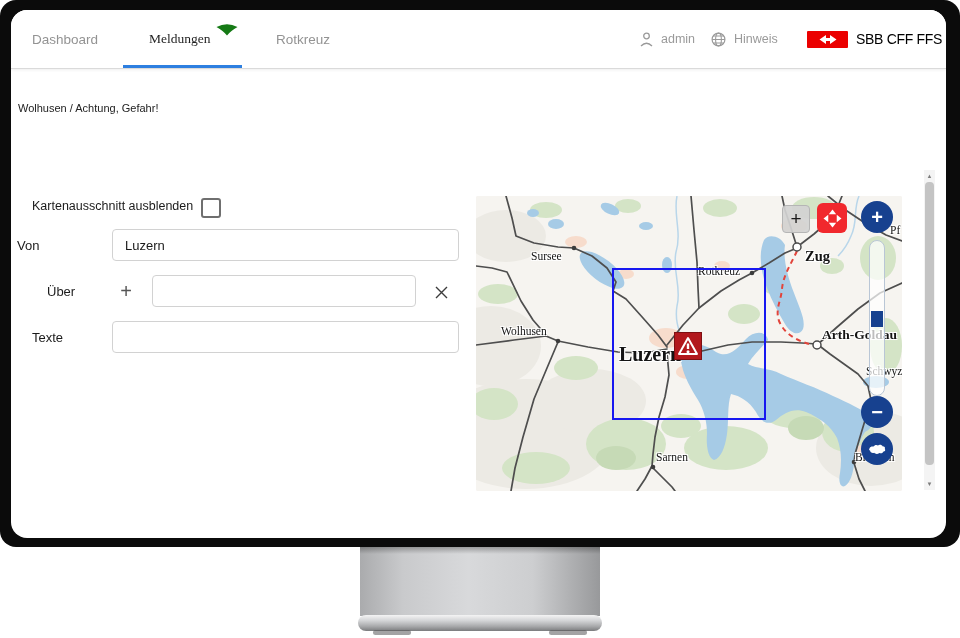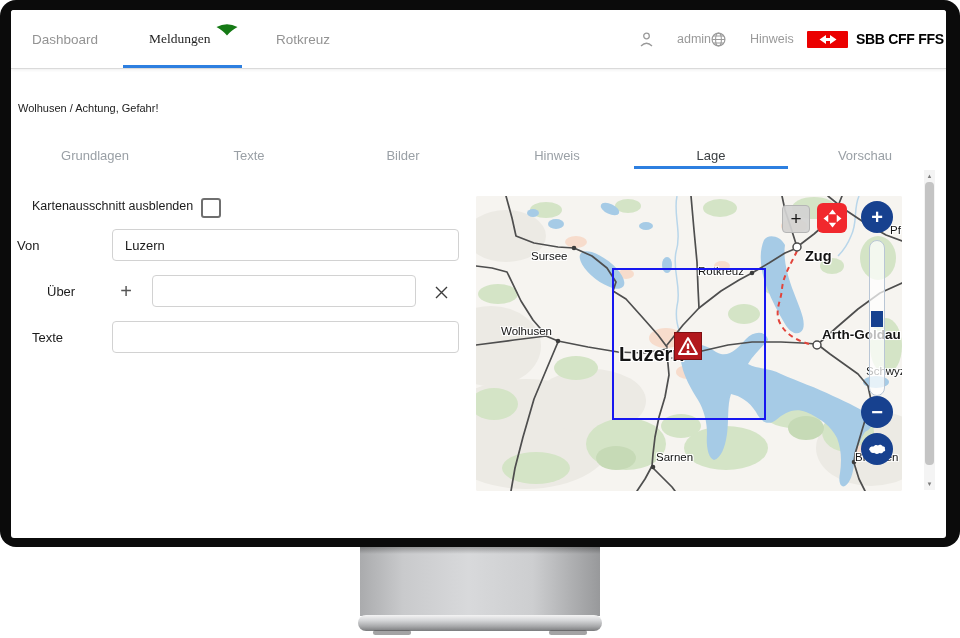--- a/index.html
+++ b/index.html
@@ -1,44 +1,44 @@
 <!DOCTYPE html>
 <html style="--accent-blue: #2d7fe0; --sbb-red: #eb0000; --navy: #17418f; --selection-blue: #1717f0; --warning-red: #b2181d; --badge-green: #157a15;"><head>
 <meta charset="utf-8">
 <style>
   html,body{margin:0;padding:0;}
   body{width:960px;height:638px;position:relative;background:#fff;overflow:hidden;
        font-family:"Liberation Sans",sans-serif;}
   
   .bezel{position:absolute;left:0;top:0;width:960px;height:547px;background:#0b0b0b;border-radius:16px;}
-  .screen{position:absolute;left:11px;top:10px;width:935px;height:528px;background:#fff;border-radius:3px;overflow:hidden;}
+  .screen{position:absolute;left:11px;top:10px;width:935px;height:528px;background:#fff;border-radius:16px;overflow:hidden;}
   .stand{position:absolute;left:360px;top:547px;width:240px;height:69px;
          background:linear-gradient(90deg,#aaabad 0%,#c9cacc 18%,#d8d9db 45%,#cdced0 72%,#98999b 100%);}
   .stand::before{content:'';position:absolute;left:0;top:0;width:100%;height:7px;
          background:linear-gradient(180deg,rgba(0,0,0,.28),rgba(0,0,0,0));}
   .base{position:absolute;left:358px;top:615px;width:244px;height:16px;border-radius:8px;
          background:linear-gradient(180deg,#f4f4f4 0%,#d4d5d7 35%,#a9aaac 70%,#7b7c7e 100%);}
   .foot{position:absolute;top:630px;width:38px;height:5px;border-radius:3px;background:#57585a;opacity:.55;}
   .foot.l{left:373px}.foot.r{left:549px}
 
   
   .navbar{position:absolute;left:0;top:0;width:100%;height:58px;background:#fff;
           border-bottom:1px solid #dadada;box-shadow:0 1px 3px rgba(0,0,0,.07);z-index:6;}
   .nav-item{position:absolute;top:0;height:58px;display:flex;align-items:center;
             font-size:13.5px;color:#939393;cursor:pointer;}
   .nav-item.active{color:#1f1f1f;font-family:Liberation Serif, serif;}
   .nav-item.active::after{content:'';position:absolute;left:-26px;bottom:0;width:119px;height:3px;
             background:var(--accent-blue,#2d7fe0);}
   .nav-badge{margin-left:5px;transform:translateY(-9px);}
-  .nav-meta{position:absolute;top:0;height:58px;display:flex;align-items:center;gap:24px;
+  .nav-meta{position:absolute;top:0;height:58px;display:flex;align-items:center;gap:8px;
             color:#9a9a9a;font-size:12.5px;cursor:pointer;}
   .nav-user{left:629px}.nav-lang{left:700px}.nav-brand{left:796px;cursor:default;gap:8px;}
   .sbb-box{width:41px;height:17px;background:var(--sbb-red,#eb0000);display:flex;align-items:center;
            justify-content:center;border-radius:1px;}
-  .sbb-text{color:#000;font-weight:bold;font-size:14px;letter-spacing:-.3px;}
+  .sbb-text{color:#000;font-weight:normal;font-size:14px;letter-spacing:-.3px;}
 
   .breadcrumb{position:absolute;left:7px;top:92px;font-size:11px;color:#222;}
 
   
   .tab-bar{position:absolute;left:7px;top:128px;width:924px;height:34px;display:flex;}
   .tab{flex:1;display:flex;align-items:center;justify-content:center;position:relative;
        font-size:13px;color:#9aa0a6;cursor:pointer;}
   .tab.active{color:#3c4043;}
   .tab.active::after{content:'';position:absolute;left:0;right:0;bottom:3px;height:3px;
        background:var(--accent-blue,#2d7fe0);}
@@ -52,21 +52,21 @@
             font-family:inherit;}
   .icon-btn{position:absolute;display:flex;align-items:center;justify-content:center;cursor:pointer;
             background:none;border:none;padding:0;color:#555;font-family:inherit;}
   .add-via{left:104px;top:270px;width:22px;height:22px;font-size:20px;font-weight:400;}
 
   
   .map{position:absolute;left:465px;top:186px;width:426px;height:295px;overflow:hidden;
        border-radius:2px;background:#f6f4f0;}
   .map-svg{position:absolute;left:0;top:0;}
   .map-label{position:absolute;color:#141414;white-space:nowrap;
-       text-shadow:1px 1px 0 #fff,-1px -1px 0 #fff,1px -1px 0 #fff,-1px 1px 0 #fff,0 0 2px #fff;}
+       text-shadow:1px 1px 0 #fff,-1px -1px 0 #fff,1px -1px 0 #fff,-1px 1px 0 #fff,0 0 2px #fff;font-family:Liberation Serif, serif;}
   .sel-rect{position:absolute;left:136px;top:72px;width:154px;height:152px;
        border:2px solid var(--selection-blue,#1717f0);box-sizing:border-box;}
   .warn{position:absolute;left:198px;top:136px;width:28px;height:28px;}
   .ctl{position:absolute;border:none;padding:0;display:flex;align-items:center;justify-content:center;
        cursor:pointer;font-family:inherit;}
   .gray-plus{left:306px;top:9px;width:28px;height:28px;border-radius:4px;background:rgba(210,210,210,.92);
        border:1px solid #b5b5b5;font-size:19px;color:#1a1a1a;box-sizing:border-box;}
   .pan{left:341px;top:7px;width:30px;height:30px;border-radius:6px;background:#f1282d;}
   .circle{width:32px;height:32px;border-radius:50%;background:var(--navy,#17418f);color:#fff;}
   .zin{left:385px;top:5px;font-size:20px;font-weight:bold;}
@@ -121,40 +121,20 @@
           <svg width="25" height="11" viewBox="0 0 25 11">
             <path d="M11,1 V4 H15 V1 L21.5,5.5 L15,10 V7 H11 V10 L4.5,5.5 Z" fill="#fff"></path>
           </svg>
         </span>
         <span class="sbb-text">SBB CFF FFS</span>
       </div>
     </div>
 
     <div class="breadcrumb">Wolhusen / Achtung, Gefahr!</div>
 
-    <div class="tab-bar" id="tab-bar">
-        <div class="tab">
-          <span>Grundlagen</span>
-        </div>
-        <div class="tab">
-          <span>Texte</span>
-        </div>
-        <div class="tab">
-          <span>Bilder</span>
-        </div>
-        <div class="tab">
-          <span>Hinweis</span>
-        </div>
-        <div class="tab active">
-          <span>Lage</span>
-        </div>
-        <div class="tab">
-          <span>Vorschau</span>
-        </div>
-      </div>
 
     <span class="form-label" style="left:21px;top:189px;font-size:12.5px">Kartenausschnitt ausblenden</span>
     <span class="checkbox"></span>
 
     <span class="form-label" style="left:6px;top:228px">Von</span>
     <input class="text-input" style="left: 101px; top: 219px; width: 347px;" value="Luzern">
 
     <span class="form-label" style="left:36px;top:274px">Über</span>
     <button class="icon-btn add-via">+</button>
     <input class="text-input" style="left: 141px; top: 265px; width: 264px;" value="">

